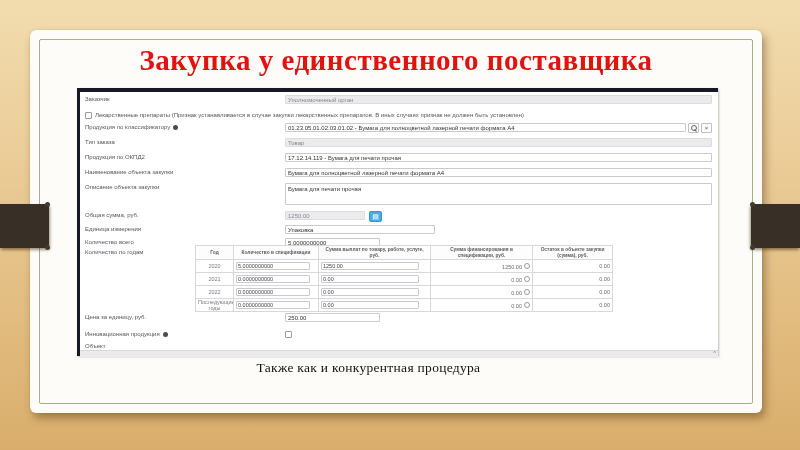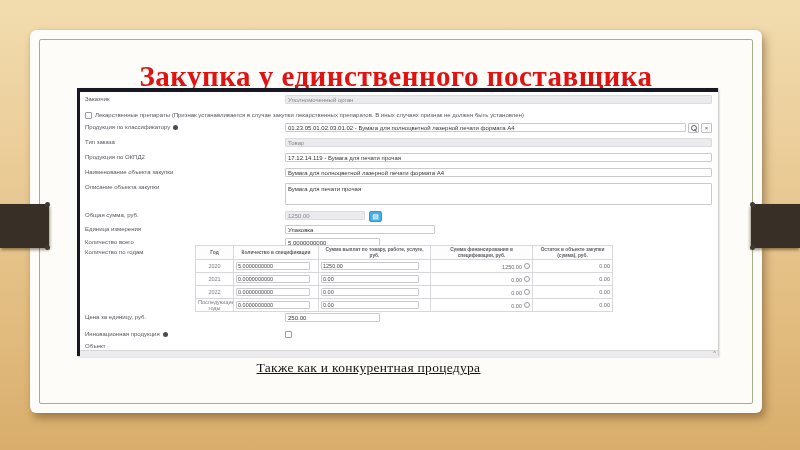--- a/index.html
+++ b/index.html
@@ -11,21 +11,21 @@
     box-shadow:3px 5px 8px rgba(80,50,15,.45),0 0 1px rgba(120,90,40,.4);}
   .card-border{position:absolute;left:9px;top:9px;right:9px;bottom:9px;
     border:1.6px solid #a4b089;border-radius:2px;pointer-events:none;}
   .side-tab{position:absolute;top:204px;height:44px;width:49px;background:#382f27;z-index:5;}
   .side-tab.left{left:0;border-radius:0 2px 2px 0;box-shadow:1px 2px 3px rgba(60,40,10,.5);}
   .side-tab.right{right:0;border-radius:2px 0 0 2px;box-shadow:-1px 2px 3px rgba(60,40,10,.5);}
   .side-tab::before,.side-tab::after{content:"";position:absolute;width:5px;height:5px;
     background:#443930;border-radius:50%;}
   .side-tab.left::before{right:-1px;top:-2px;} .side-tab.left::after{right:-1px;bottom:-2px;}
   .side-tab.right::before{left:-1px;top:-2px;} .side-tab.right::after{left:-1px;bottom:-2px;}
-  .title{position:absolute;left:0;right:0;top:44px;margin:16px;text-align:center;
+  .title{position:absolute;left:0;right:0;top:44px;margin:0;text-align:center;
     font-family:"Liberation Serif",serif;font-weight:bold;font-size:29px;
     color:#e01212;letter-spacing:.5px;}
   .caption{position:absolute;left:30px;width:732px;top:360px;text-align:center;
     font-family:"Liberation Serif",serif;font-size:13.5px;color:#141414;letter-spacing:.3px;}
   
   .form{position:absolute;left:77px;top:88px;width:638px;height:264px;background:#ffffff;
     border-top:4px solid #181824;border-left:3px solid #181824;
     box-shadow:1px 1px 2px rgba(0,0,0,.25);}
   .fr{position:absolute;left:5px;right:6px;display:flex;align-items:flex-start;}
   .lbl{flex:0 0 200px;font-size:6px;color:#55555e;line-height:9px;
@@ -200,15 +200,15 @@
 
       <div class="fr" style="top:250px">
         <span class="lbl">Объект</span>
       </div>
 
       <div class="cutbar">
         <span class="scroll-up">^</span>
       </div>
     </div>
 
-    <div class="caption" style="left:0;width:677px;top:330px;text-decoration:underline;">Также как и конкурентная процедура</div>
+    <div class="caption" style="left:0;width:677px;top:330px;">Также как и конкурентная процедура</div>
   </div>
 </div>
 
 </body></html>

